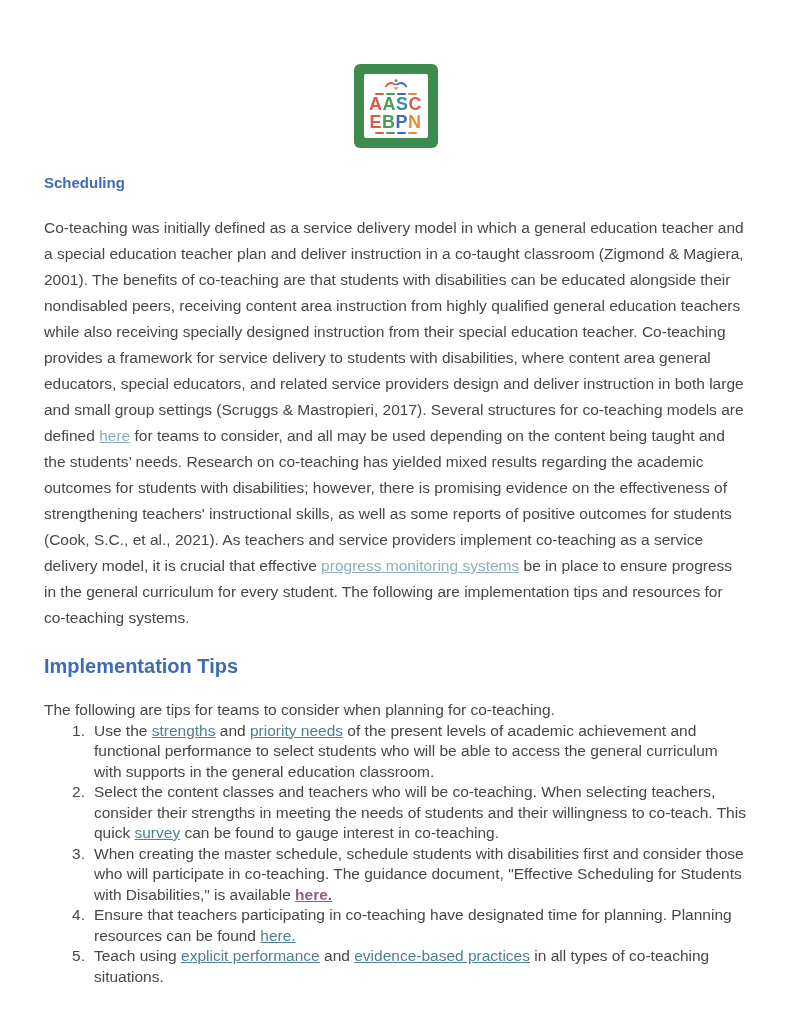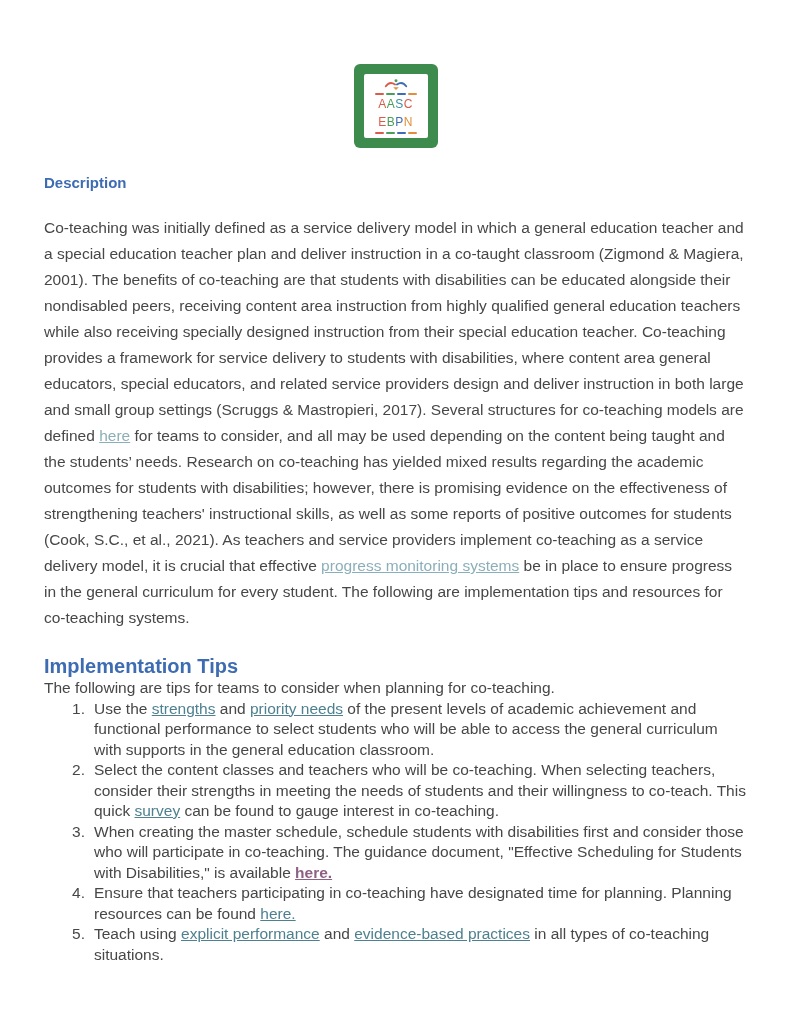--- a/index.html
+++ b/index.html
@@ -21,21 +21,21 @@
     display:flex; flex-direction:column; align-items:center; justify-content:center;
     gap:1px; padding:3px 2px;
   }
   .logo-emblem { height:13px; margin-bottom:1px; }
   .logo-band { display:flex; gap:2px; }
   .logo-band i { display:block; width:9px; height:2px; border-radius:1px; }
   .logo-band i:nth-child(1){ background:#d95b4a; }
   .logo-band i:nth-child(2){ background:#4a9e57; }
   .logo-band i:nth-child(3){ background:#3f6db5; }
   .logo-band i:nth-child(4){ background:#e08f3c; }
-  .logo-row { font-weight:normal; font-size:12px; line-height:17px; letter-spacing:0.5px; }
+  .logo-row { font-weight:bold; font-size:18px; line-height:17px; letter-spacing:0.5px; }
   .logo-row span { display:inline-block; }
   
   .doc-title {
     text-align:center; margin-top:28px;
     font-size:20px; font-weight:bold; color:var(--title_blue);
     letter-spacing:0.2px;
   }
   .content { padding:0 44px; }
   .section-heading {
     color:var(--heading_blue); font-weight:bold; font-size:15px;
@@ -47,21 +47,21 @@
   a.link-light {
     color:var(--teal_light); text-decoration:underline; cursor:pointer;
   }
   a.link-bold {
     color:var(--teal_bold); text-decoration:underline; font-weight:normal; cursor:pointer;
   }
   a.link-purple {
     color:var(--purple_link); text-decoration:underline; font-weight:bold; cursor:pointer;
   }
   .tips-heading { font-size:20px; margin-top:24px; }
-  .tips-intro { font-size:15.5px; line-height:20.5px; }
+  .tips-intro { margin-top:22px; font-size:15.5px; line-height:20.5px; }
   ol.tips-list { list-style:none; margin-top:0; }
   ol.tips-list li {
     display:flex; font-size:15.5px; line-height:20.5px; color:var(--body_text);
   }
   ol.tips-list .num {
     flex:0 0 28px; text-align:right; padding-right:9px; margin-left:22px;
   }
   ol.tips-list .item-text { flex:1; }
 </style>
 </head>
@@ -94,21 +94,21 @@
           <i></i>
           <i></i>
           <i></i>
         </div>
     </div>
   </div>
 
 
   <div class="content">
 
-    <h2 class="section-heading">Description</h2>
+    <h2 class="section-heading">Scheduling</h2>
 
     <p class="body-par"><span>Co-teaching was initially defined as a service delivery model in which a general education teacher and a special education teacher plan and deliver instruction in a co-taught classroom (Zigmond &amp; Magiera, 2001). The benefits of co-teaching are that students with disabilities can be educated alongside their nondisabled peers, receiving content area instruction from highly qualified general education teachers while also receiving specially designed instruction from their special education teacher. Co-teaching provides a framework for service delivery to students with disabilities, where content area general educators, special educators, and related service providers design and deliver instruction in both large and small group settings (Scruggs &amp; Mastropieri, 2017). Several structures for co-teaching models are defined </span><a class="link-light">here</a><span> for teams to consider, and all may be used depending on the content being taught and the students’ needs. Research on co-teaching has yielded mixed results regarding the academic outcomes for students with disabilities; however, there is promising evidence on the effectiveness of strengthening teachers' instructional skills, as well as some reports of positive outcomes for students (Cook, S.C., et al., 2021). As teachers and service providers implement co-teaching as a service delivery model, it is crucial that effective </span><a class="link-light">progress monitoring systems</a><span> be in place to ensure progress in the general curriculum for every student. The following are implementation tips and resources for co-teaching systems.</span></p>
 
     <h2 class="section-heading tips-heading">Implementation Tips</h2>
 
     <p class="tips-intro">The following are tips for teams to consider when planning for co-teaching.</p>
 
     <ol class="tips-list">
 
       <li>

